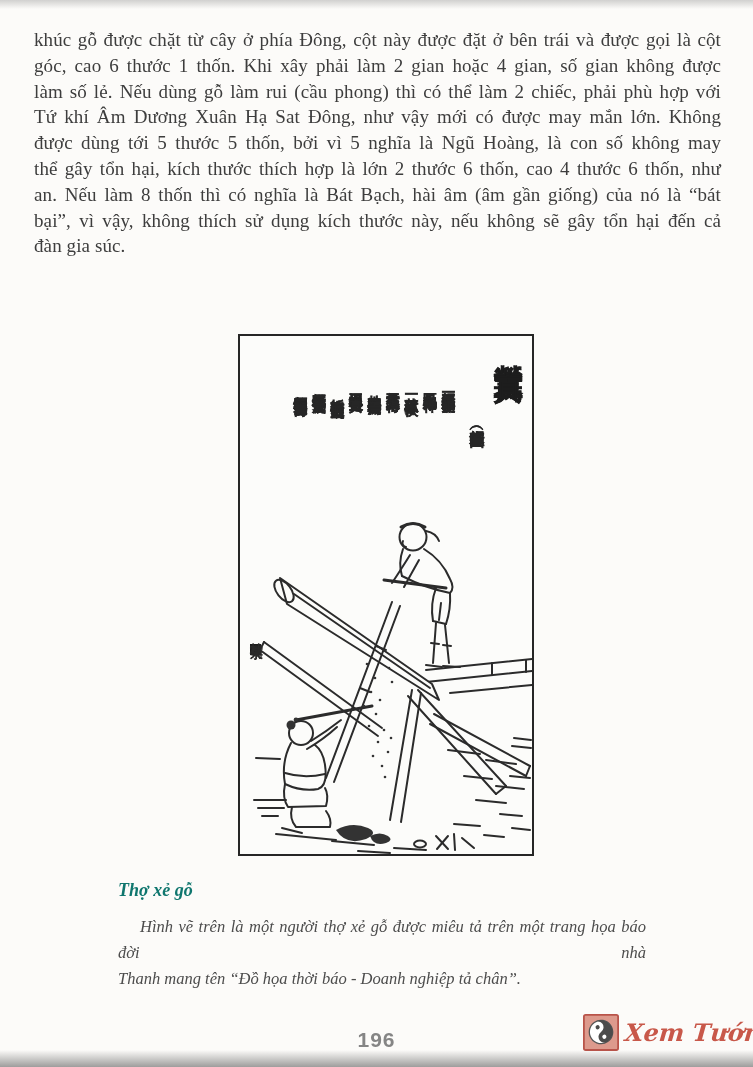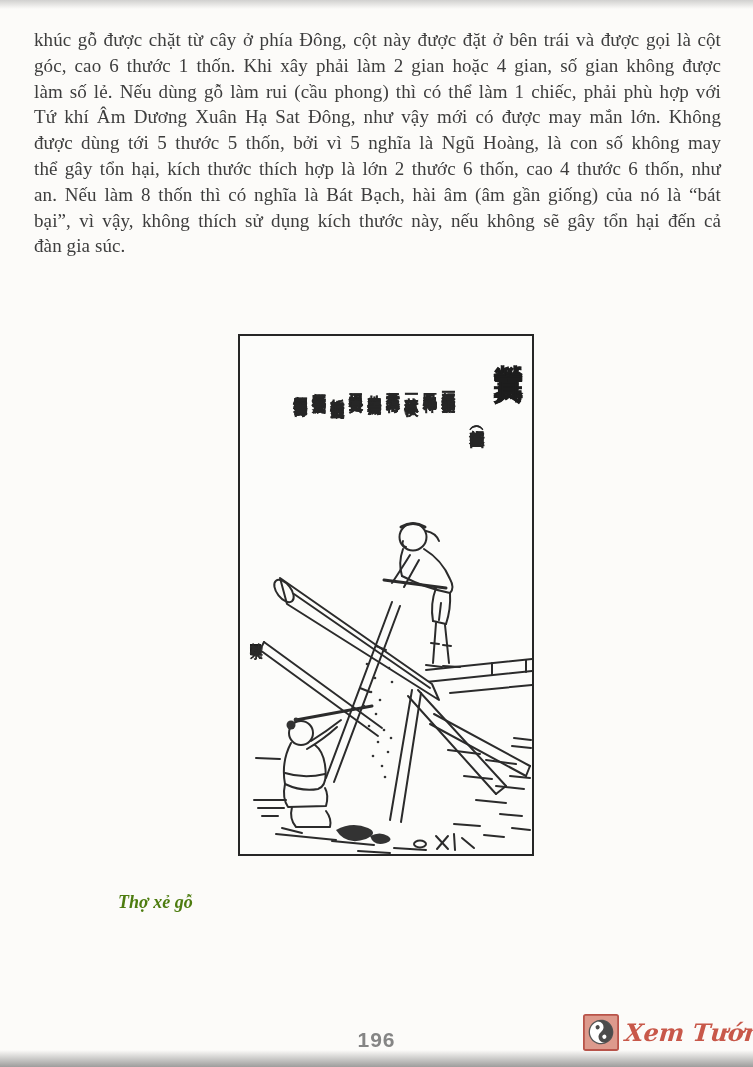--- a/index.html
+++ b/index.html
@@ -37,21 +37,21 @@
   .poem-col-5{margin-top:2px;}
   .poem-col-7{margin-top:6px;}
   .poem-col-9{margin-top:3px;}
   .signature{position:absolute;left:7px;top:296px;width:22px;}
   .sig-text{writing-mode:vertical-rl;text-orientation:upright;font-family:"DejaVu Serif",serif;
         font-weight:700;font-size:13px;letter-spacing:2px;color:#2a2a2a;}
   .sig-seal{width:11px;height:11px;background:#1c1c1c;margin:6px 0 0 3px;}
 
   
   .caption{position:absolute;left:118px;top:880px;width:528px;color:#4c4c4c;font-style:italic;}
-  .caption-title{font-weight:700;font-size:18px;color:#4d7c0f;margin-bottom:13px;margin-top:12px;}
+  .caption-title{font-weight:700;font-size:18px;color:#0f766e;margin-bottom:13px;}
   .caption-line{font-size:16.5px;line-height:26px;text-align:justify;text-align-last:justify;}
   .caption-line:last-child{text-align-last:left;}
   .caption-line:first-child{text-indent:22px;}
 
   .page-number{position:absolute;top:991px;left:0;width:753px;text-align:center;
         font-family:"Liberation Sans",sans-serif;font-size:21px;font-weight:700;
         color:#858585;letter-spacing:1px;margin-top:37px;}
 
   
   .watermark{position:absolute;left:583px;top:1013px;display:flex;align-items:center;gap:6px;
@@ -62,21 +62,21 @@
 </style>
 </head>
 <body>
 
 <div class="page">
   <div class="edge-top"></div>
 
   <div class="body-text">
       <div class="body-line body-line-0">khúc gỗ được chặt từ cây ở phía Đông, cột này được đặt ở bên trái và được gọi là cột</div>
       <div class="body-line body-line-1">góc, cao 6 thước 1 thốn. Khi xây phải làm 2 gian hoặc 4 gian, số gian không được</div>
-      <div class="body-line body-line-2">làm số lẻ. Nếu dùng gỗ làm rui (cầu phong) thì có thể làm 1 chiếc, phải phù hợp với</div>
+      <div class="body-line body-line-2">làm số lẻ. Nếu dùng gỗ làm rui (cầu phong) thì có thể làm 2 chiếc, phải phù hợp với</div>
       <div class="body-line body-line-3">Tứ khí Âm Dương Xuân Hạ Sat Đông, như vậy mới có được may mắn lớn. Không</div>
       <div class="body-line body-line-4">được dùng tới 5 thước 5 thốn, bởi vì 5 nghĩa là Ngũ Hoàng, là con số không may</div>
       <div class="body-line body-line-6">thể gây tổn hại, kích thước thích hợp là lớn 2 thước 6 thốn, cao 4 thước 6 thốn, như</div>
       <div class="body-line body-line-8">an. Nếu làm 8 thốn thì có nghĩa là Bát Bạch, hài âm (âm gần giống) của nó là “bát</div>
       <div class="body-line body-line-9">bại”, vì vậy, không thích sử dụng kích thước này, nếu không sẽ gây tổn hại đến cả</div>
       <div class="body-line body-line-10">đàn gia súc.</div>
     </div>
 
   <figure class="plate">
     <svg class="scene" viewBox="0 0 292 518" preserveAspectRatio="none">
@@ -222,20 +222,24 @@
       </div>
 
     <div class="signature">
       <div class="sig-text">桂菊泉</div>
       <div class="sig-seal"></div>
     </div>
   </figure>
 
   <div class="caption">
     <div class="caption-title">Thợ xẻ gỗ</div>
+    <div>
+        <div class="caption-line caption-line-0">Hình vẽ trên là một người thợ xẻ gỗ được miêu tả trên một trang họa báo đời nhà</div>
+        <div class="caption-line caption-line-1">Thanh mang tên “Đồ họa thời báo - Doanh nghiệp tả chân”.</div>
+      </div>
   </div>
 
   <div class="page-number">196</div>
 
   <a class="watermark">
     <svg class="yy" viewBox="0 0 40 42">
       <rect x="1" y="2" width="38" height="39" rx="2" fill="#dd9a8d" stroke="#b9544a" stroke-width="2"></rect>
       <g transform="rotate(-35 20 21)">
         <circle cx="20" cy="21" r="13" fill="#ffffff" stroke="#555555" stroke-width="1.4"></circle>
         <path d="M20,8 A13,13 0 1 1 20,34 A6.5,6.5 0 1 1 20,21 A6.5,6.5 0 1 0 20,8 Z" fill="#4b4b4b"></path>

